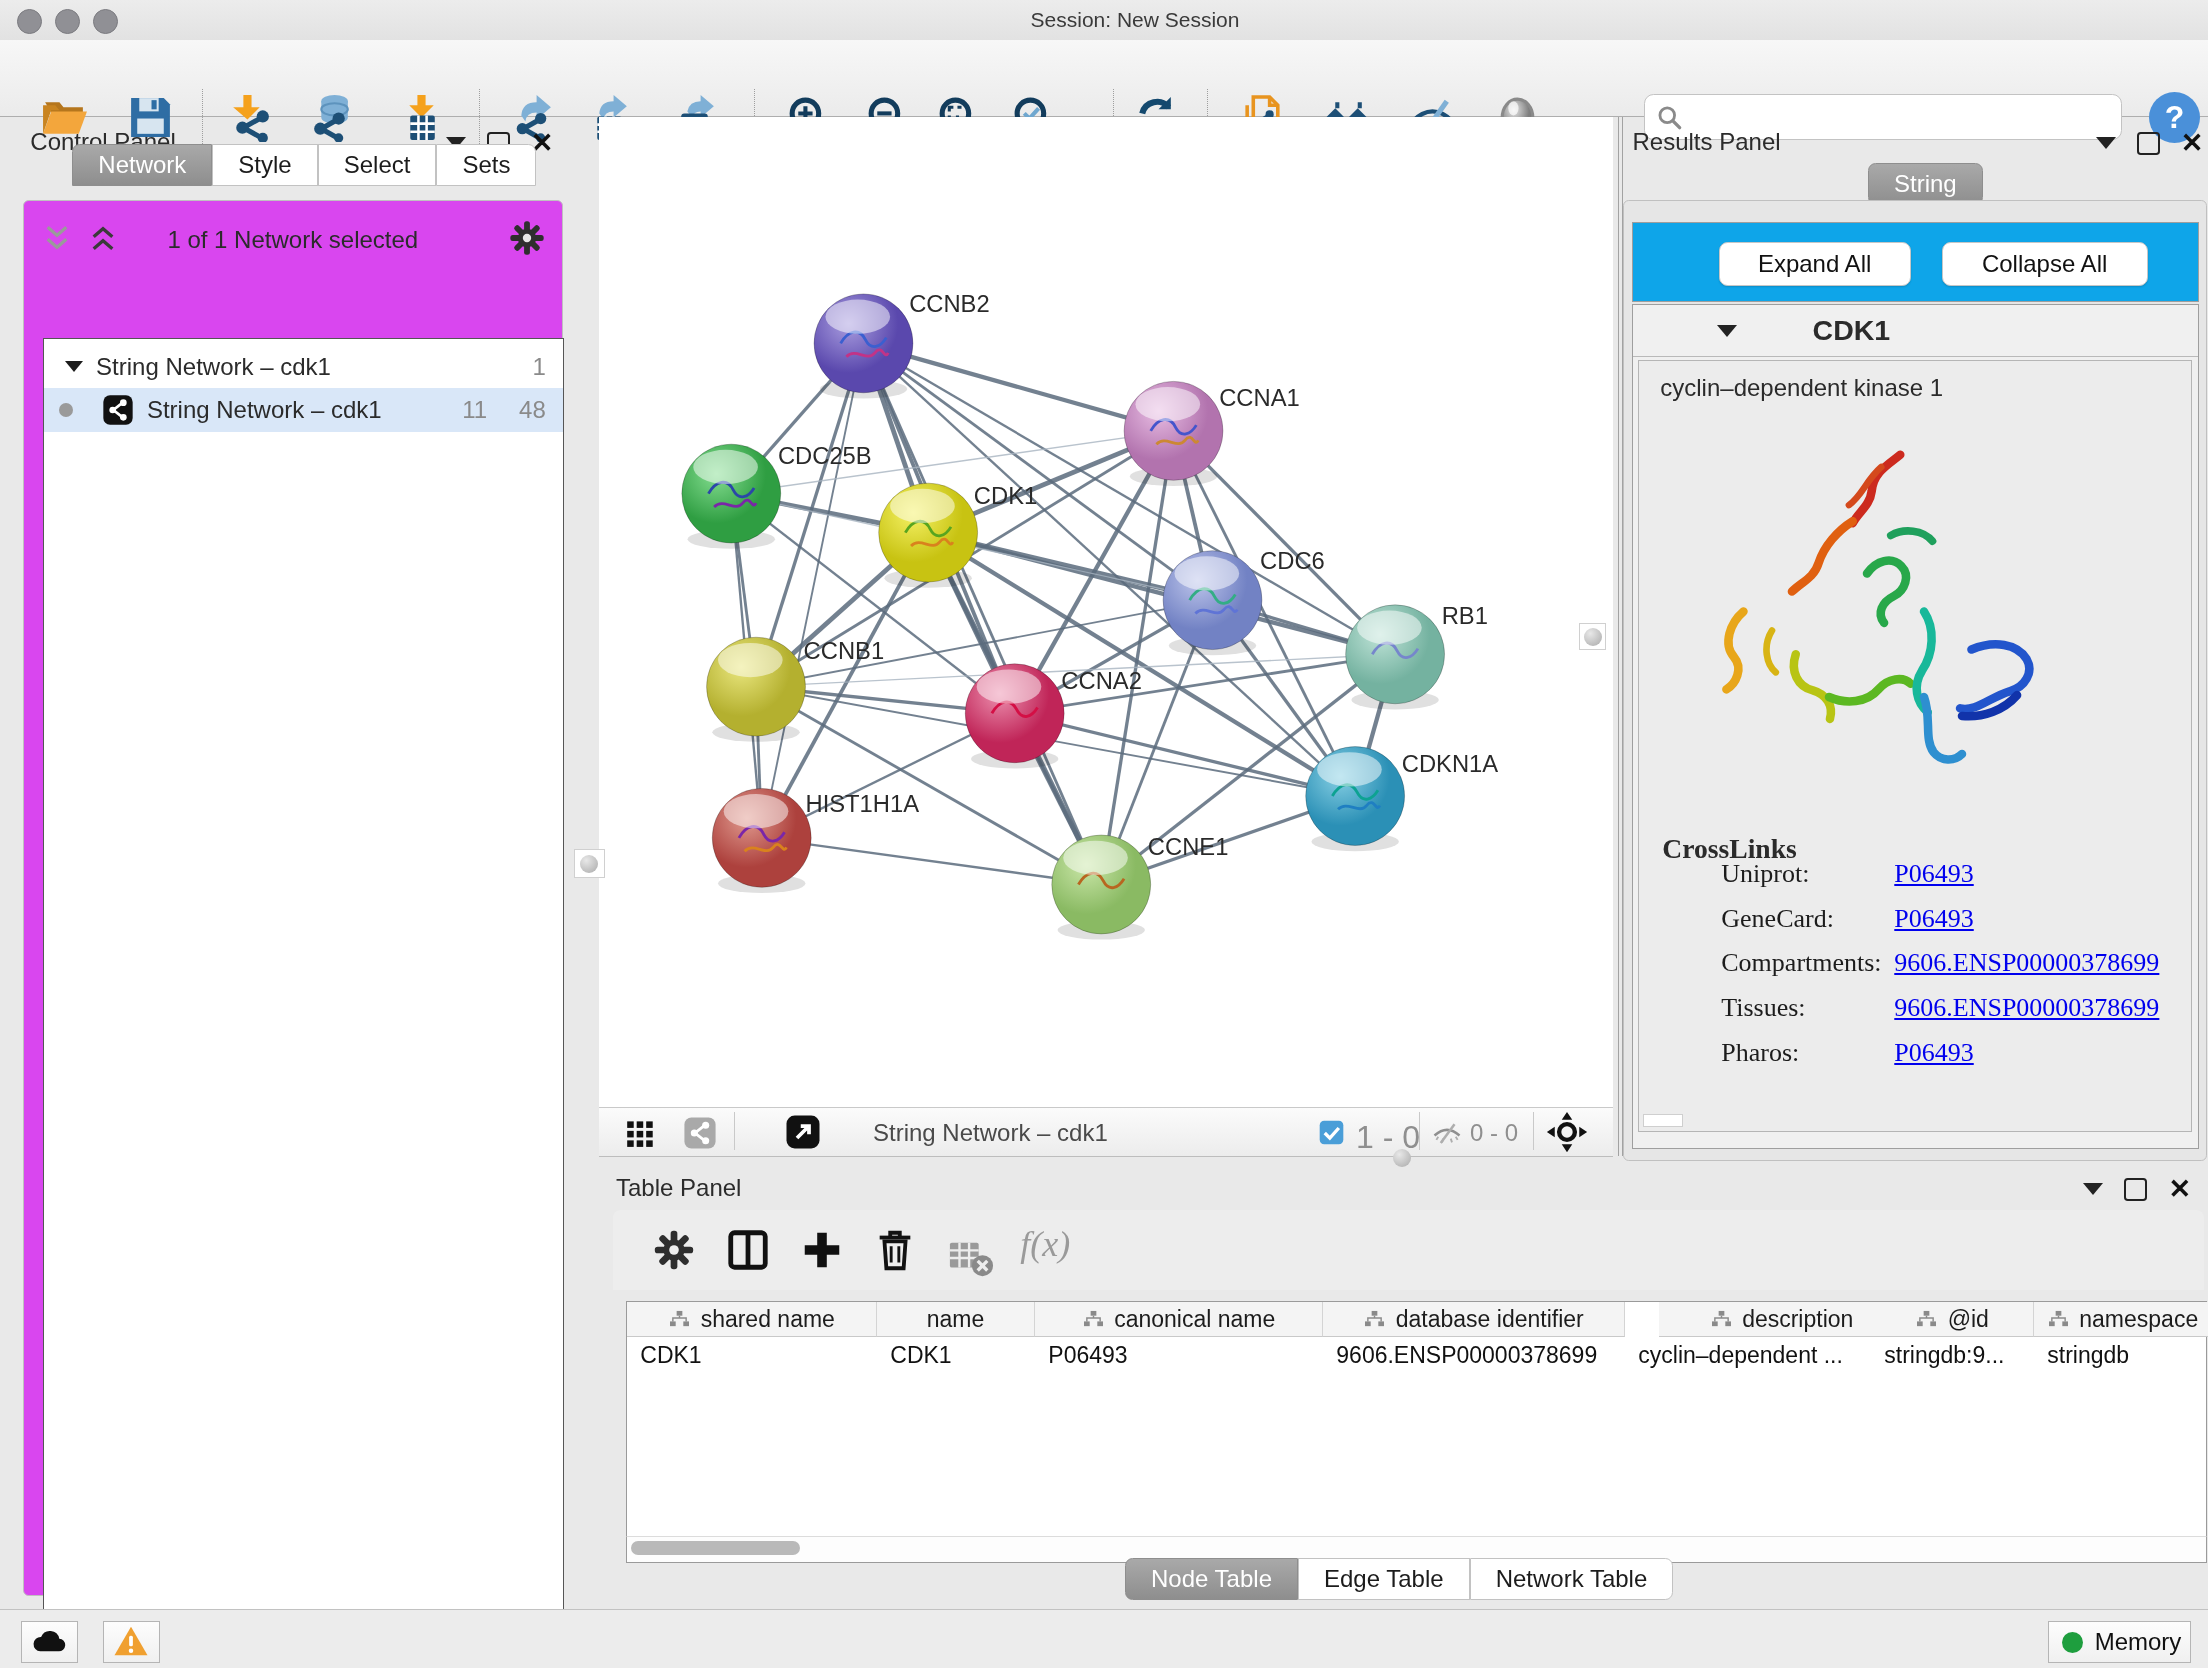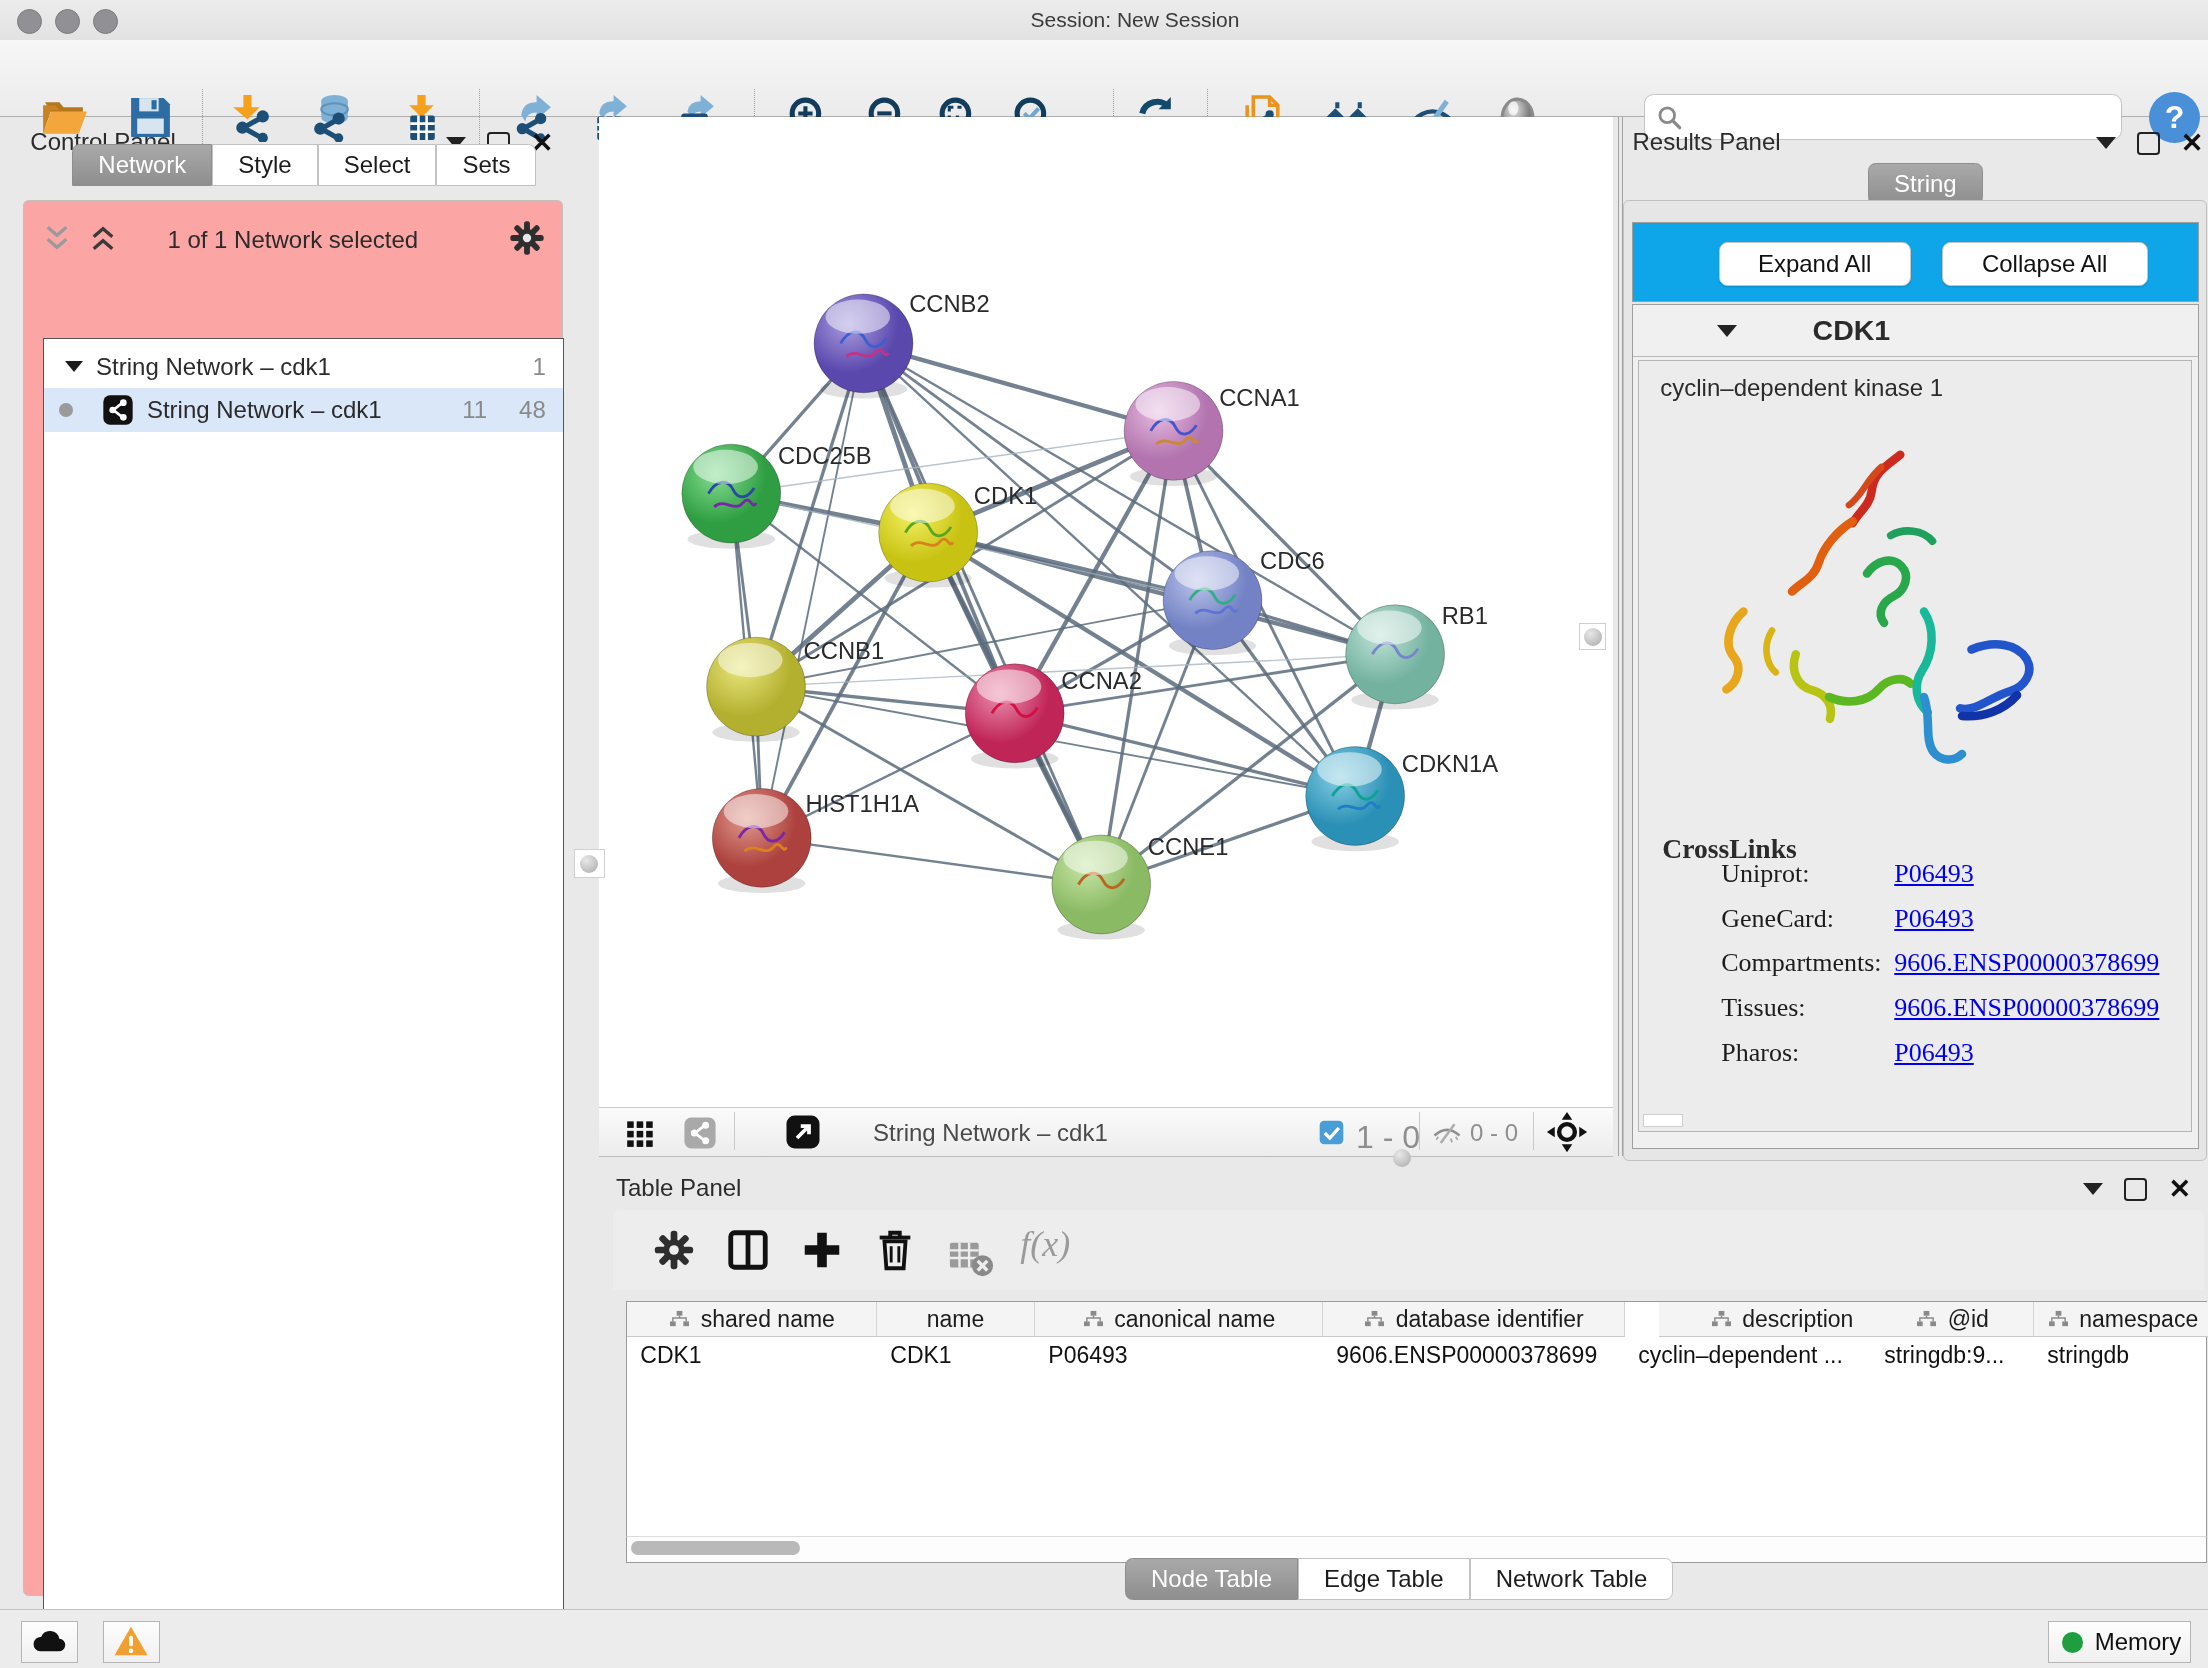--- a/index.html
+++ b/index.html
@@ -24,21 +24,21 @@
   .float-box{width:19px;height:19px;border:2.9px solid #222;border-radius:3.8px;}
   .close-x{font-size:27px;font-weight:bold;color:#111;line-height:19px;}
   .tab{height:40px;line-height:40px;text-align:center;font-size:24px;background:#fff;border:1px solid #c2c2c2;color:#1c1c1c;padding:0 25px;}
   .tab.sel{background:linear-gradient(#a9a9a9,#8e8e8e);color:#fff;border-color:#8e8e8e;}
   .tab.first{border-radius:7.6px 0 0 0;}
   .tab.last{border-radius:0 7.6px 0 0;}
   .tab.rfirst{border-radius:7.6px 0 0 7.6px;}
   .tab.rlast{border-radius:0 7.6px 7.6px 0;}
   
   #control-panel{left:13.3px;top:122px;width:557px;height:1472px;}
-  #cp-box{left:9.5px;top:78px;width:538px;height:1394px;background:#fca5a5;border:1px solid #c0c0c0;border-radius:5.7px;}
+  #cp-box{left:9.5px;top:78px;width:538px;height:1394px;background:#d946ef;border:1px solid #c0c0c0;border-radius:5.7px;}
   #cp-list{left:19px;top:137px;width:519px;height:1330px;background:#fff;border:1.9px solid #555;}
   .cp-row{position:absolute;left:0;width:100%;height:44px;display:flex;align-items:center;font-size:24px;}
   .count{color:#8a8a8a;}
   
   #net-canvas{left:599px;top:117px;width:1014px;height:990px;background:#fff;}
   #net-toolbar{left:599px;top:1107px;width:1014px;height:48px;background:linear-gradient(#fbfbfb,#ececec);border-top:1px solid #c9c9c9;border-bottom:1px solid #bdbdbd;}
   .ntsep{position:absolute;top:3.8px;height:38px;border-left:1px solid #c9c9c9;}
   
   #results-panel{left:1623px;top:122px;width:586px;height:1042px;}
   #rp-outer{left:0px;top:78px;width:582px;height:959px;background:#e6e6e6;border:1px solid #c0c0c0;border-radius:5.7px;}

